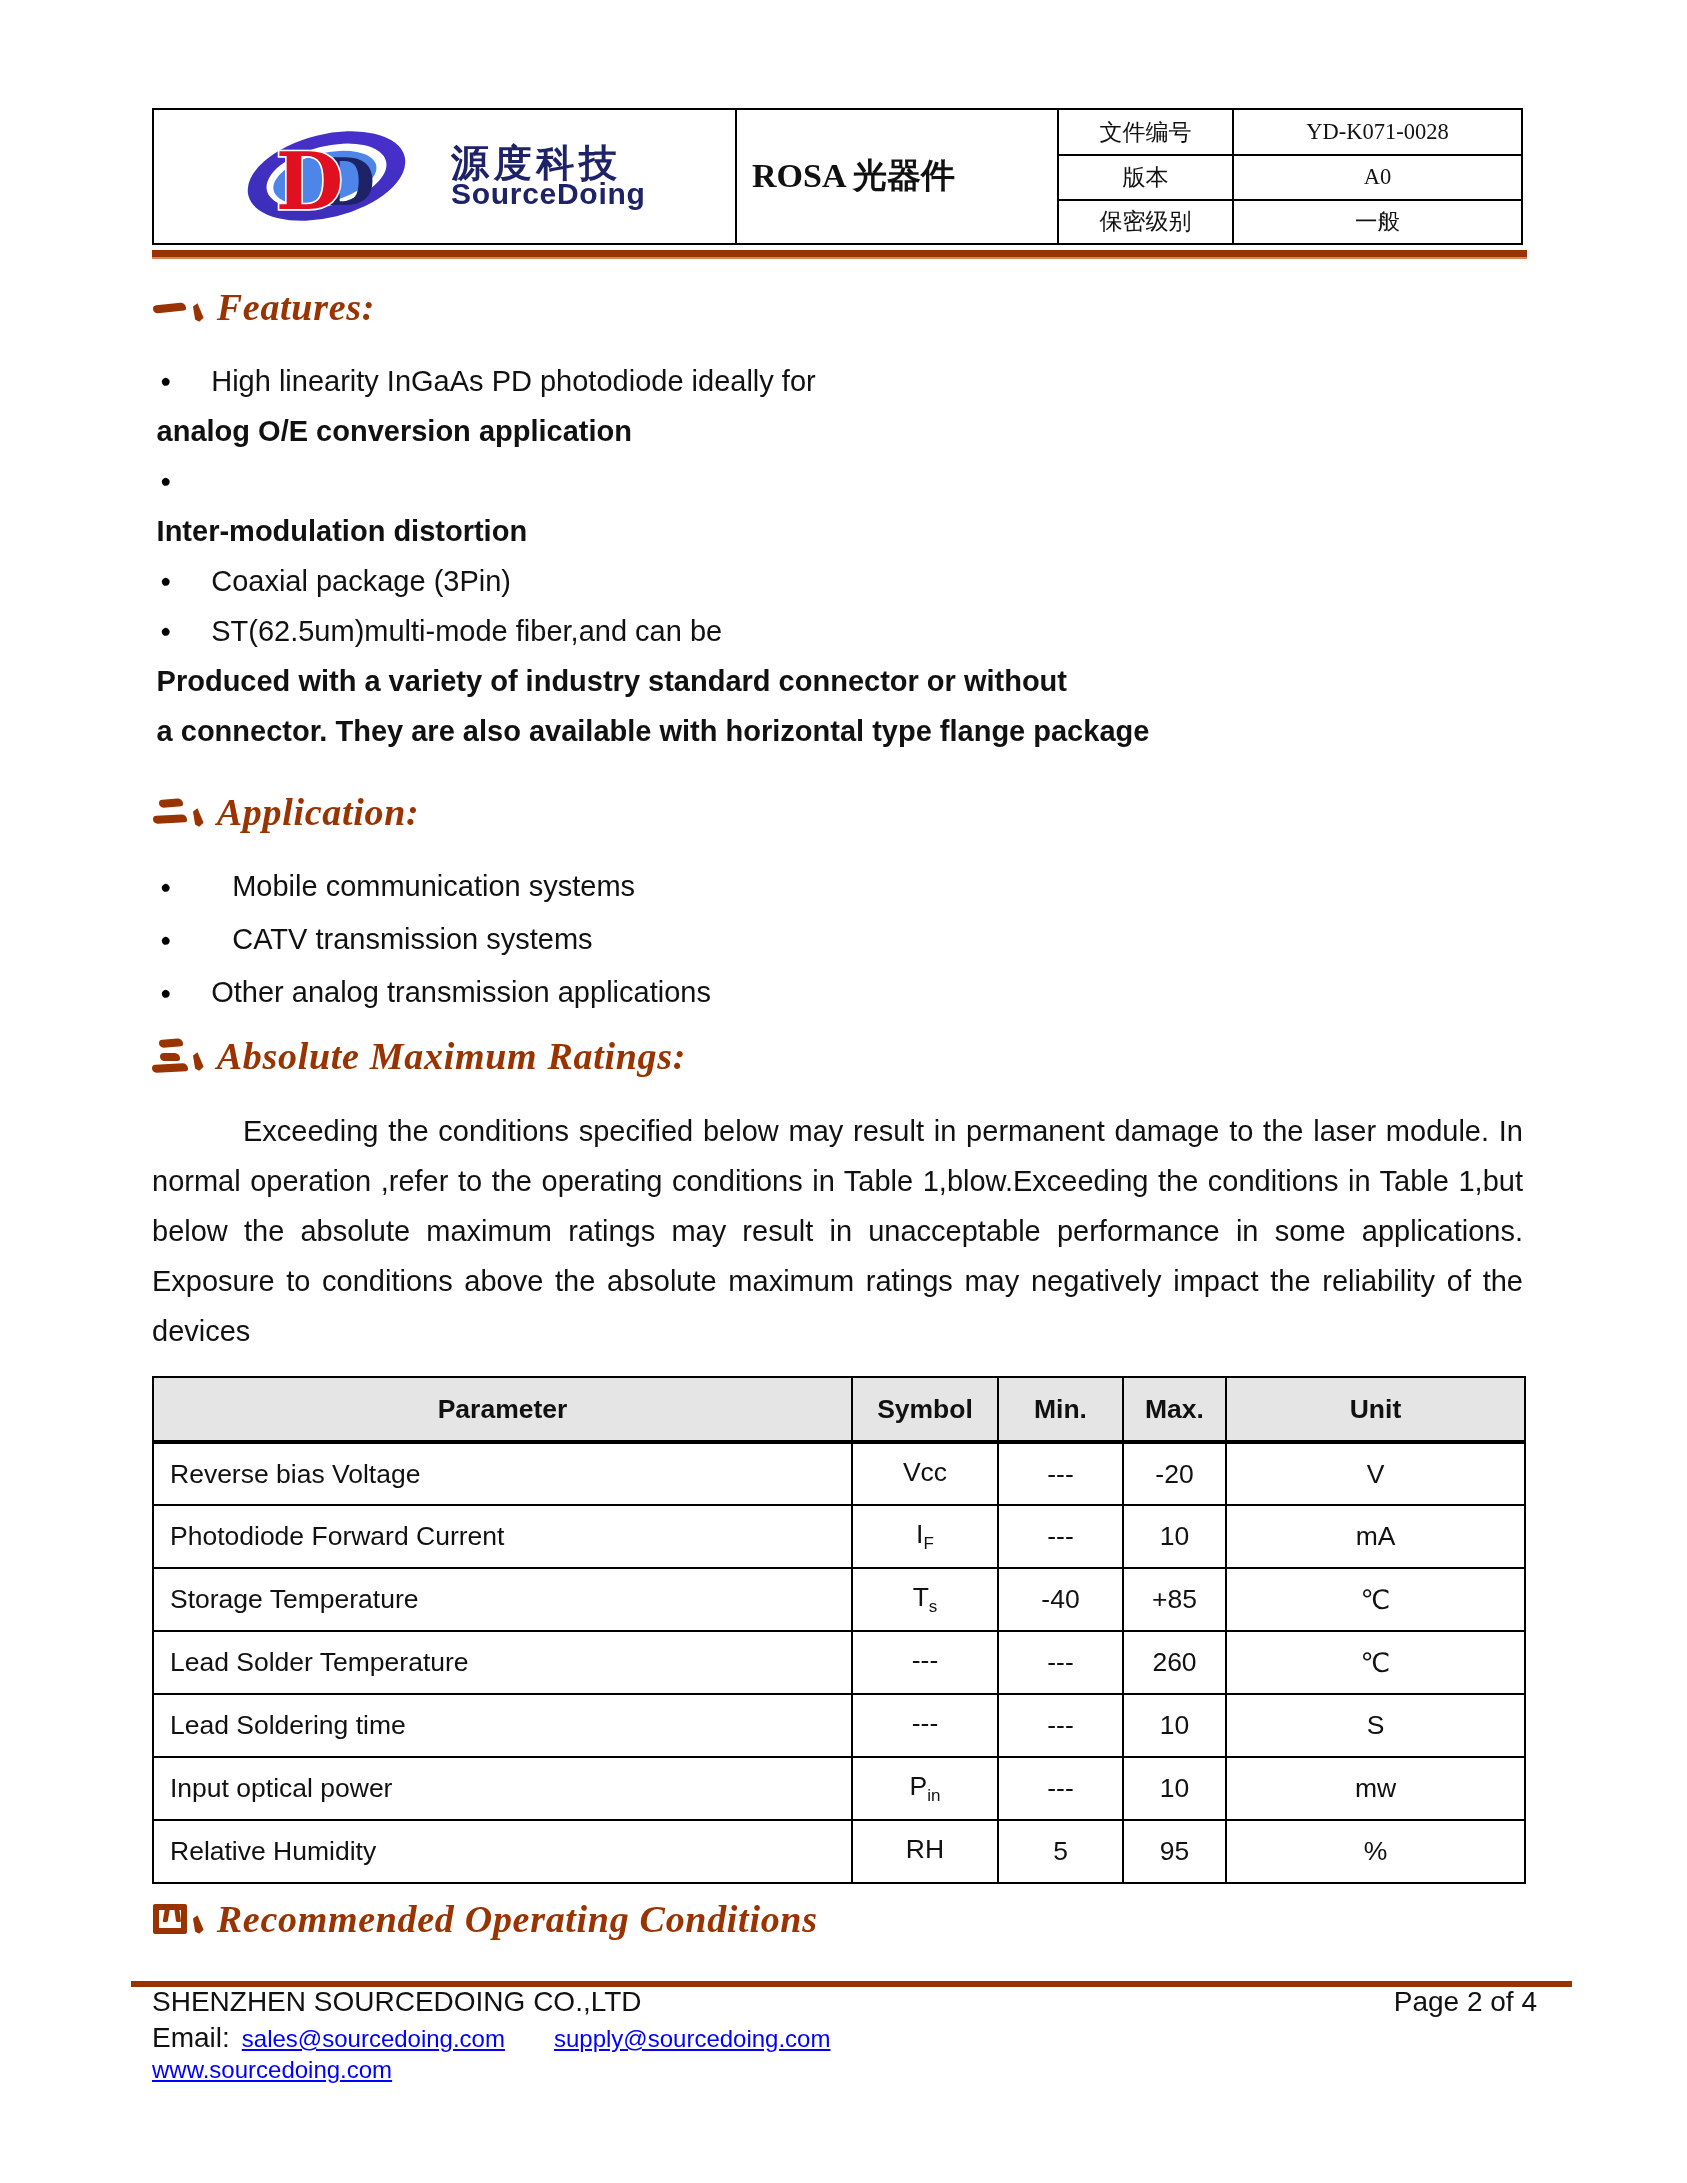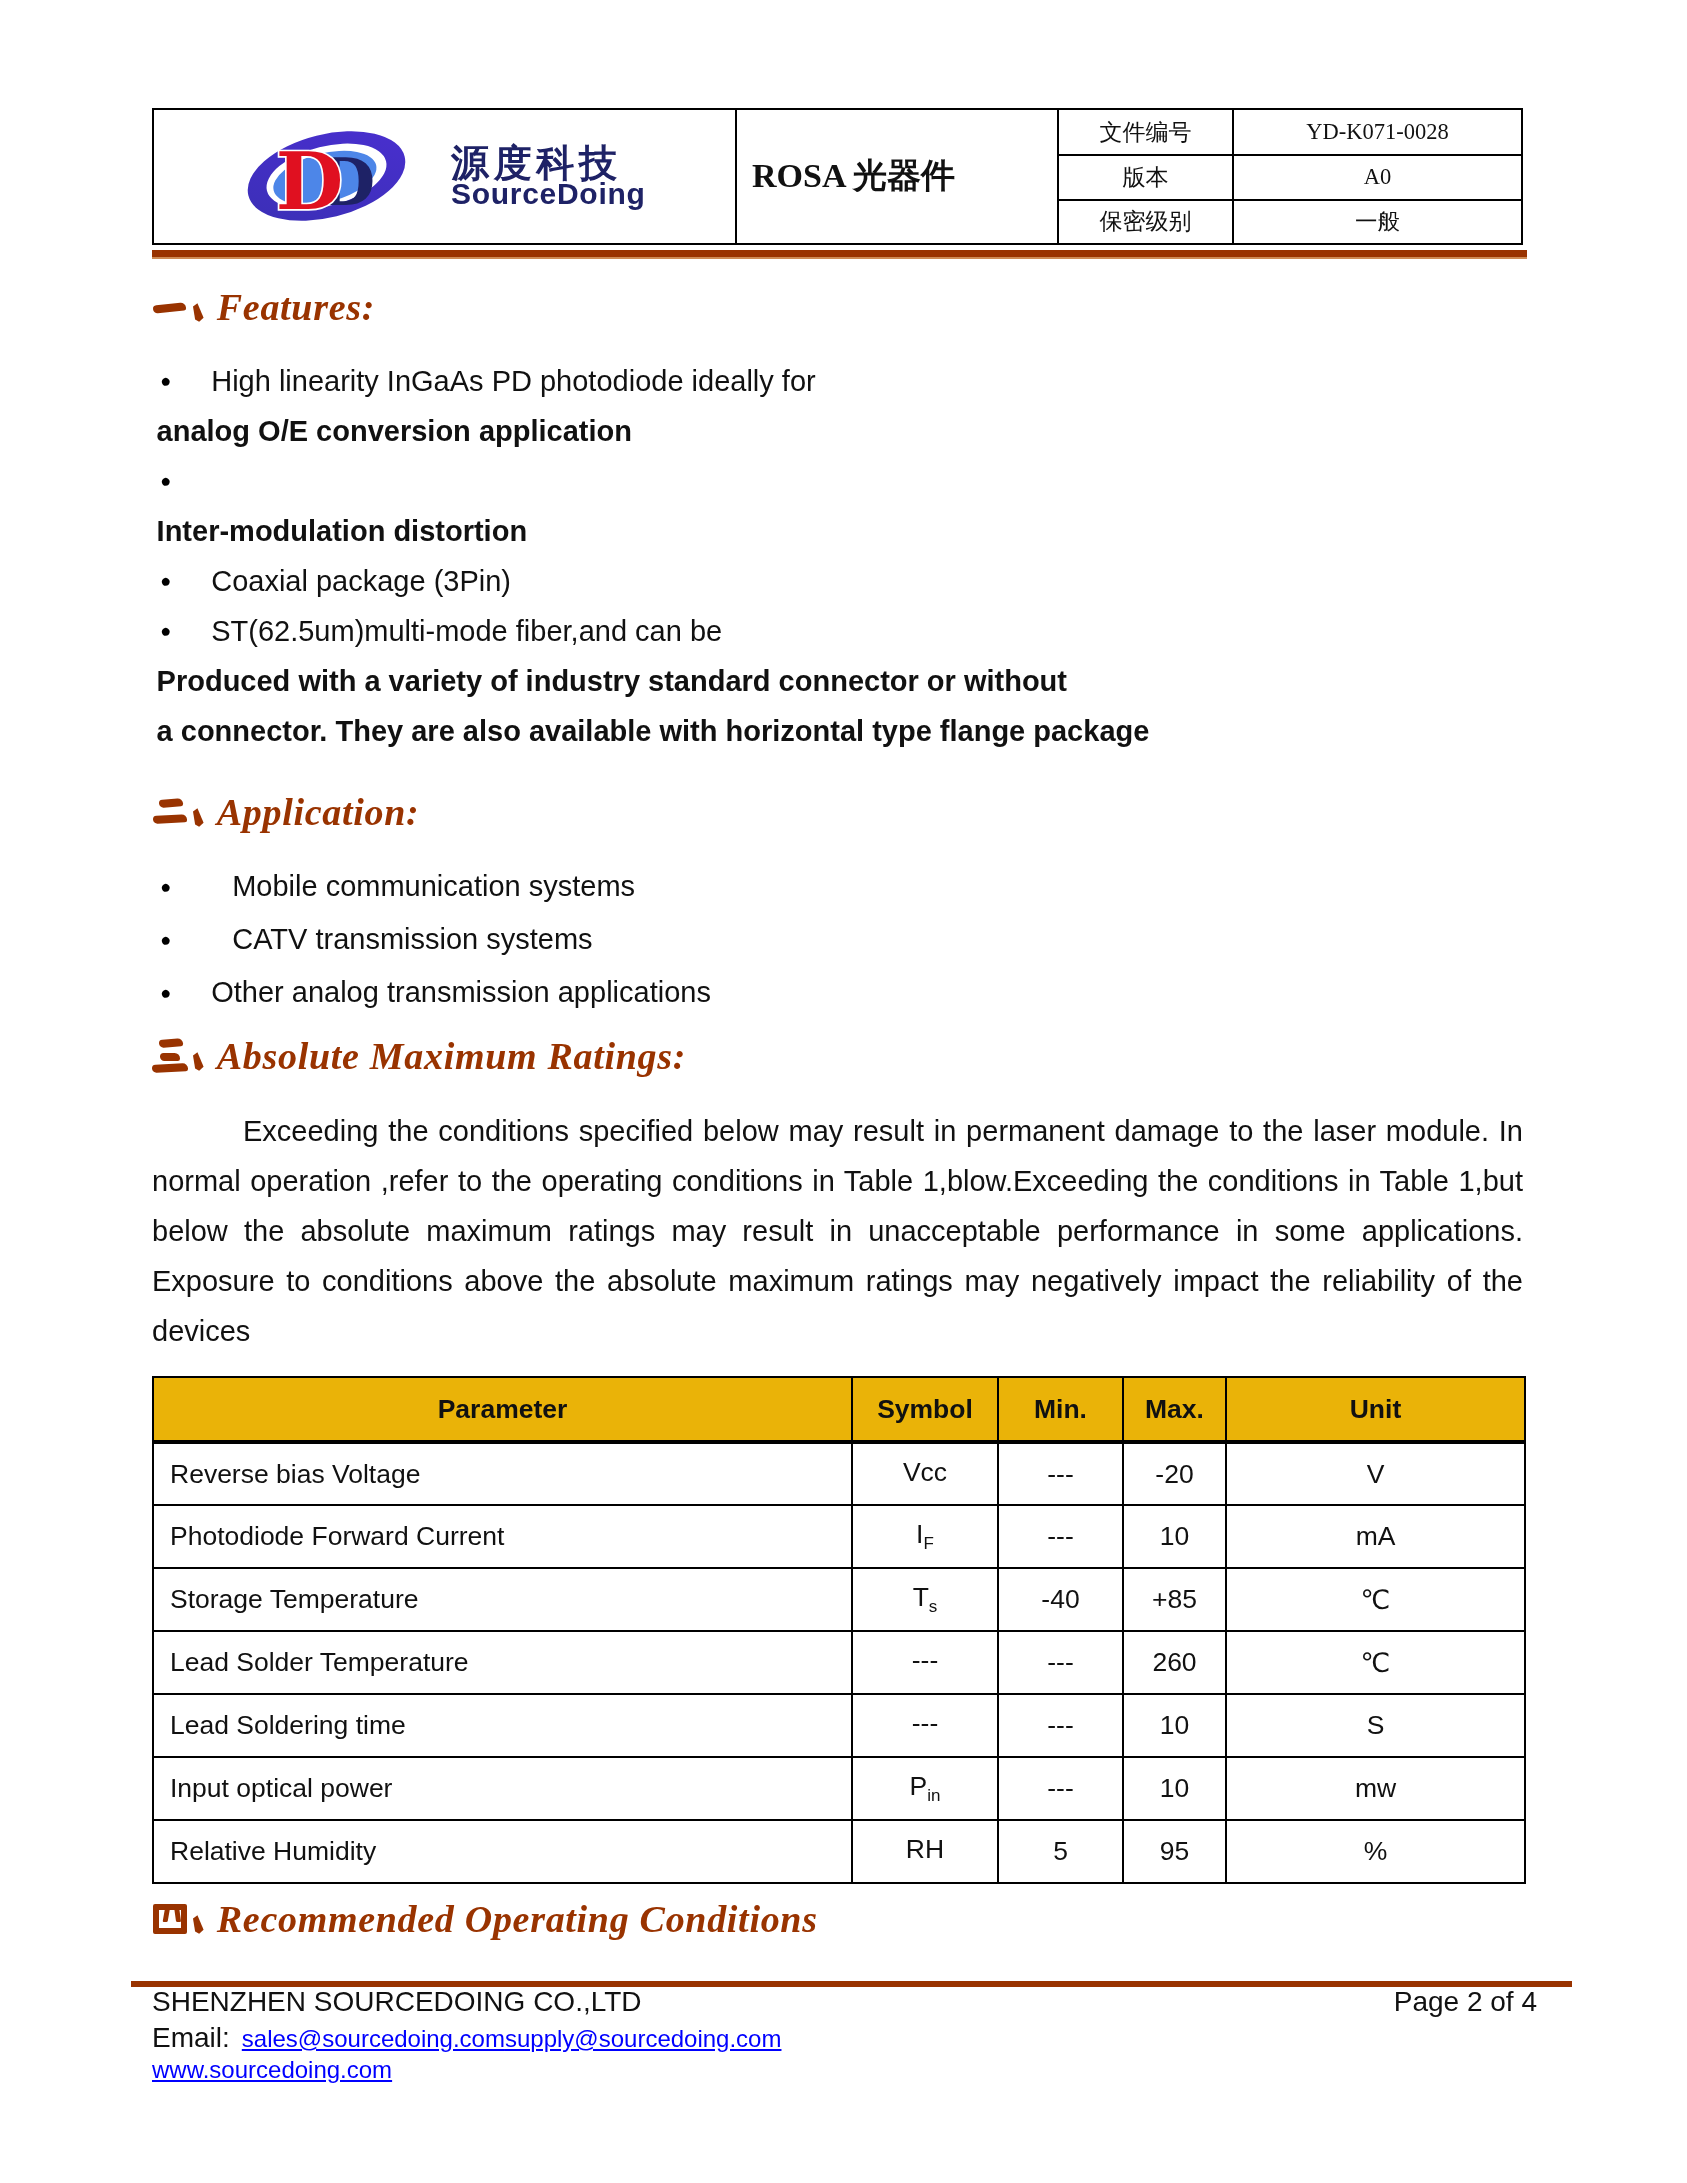--- a/index.html
+++ b/index.html
@@ -90,31 +90,31 @@
   .cont{margin-left:4.6px;font-weight:bold;}
 
   .para{
     position:absolute;left:152px;top:1106px;width:1371px;
     font-size:29px;line-height:50px;text-align:justify;text-indent:91px;
   }
 
   
   .ratings{position:absolute;left:152px;top:1376px;border-collapse:collapse;table-layout:fixed;width:1373px;}
   .ratings th,.ratings td{border:2px solid #000;font-size:26.5px;text-align:center;vertical-align:middle;padding:0;}
-  .ratings th{background:#eab308;height:65px;font-weight:bold;border-bottom:4px solid #000;}
+  .ratings th{background:#e5e5e5;height:65px;font-weight:bold;border-bottom:4px solid #000;}
   .ratings td{height:63px;font-weight:normal;}
   .ratings td.c-param{text-align:left;padding-left:16px;}
   .sub{font-size:17px;vertical-align:-6px;}
 
   
   .foot-rule{position:absolute;left:131px;top:1981px;width:1441px;height:6px;background:var(--accent);}
   .foot-line1{position:absolute;left:152px;top:1986px;width:1385px;display:flex;justify-content:space-between;align-items:baseline;font-size:28px;}
   .email-line{position:absolute;left:152px;top:2022px;font-size:28px;display:flex;align-items:baseline;}
   .lnk{color:var(--link);text-decoration:underline;font-size:24px;cursor:pointer;}
-  .email-line .l1{margin-left:12px;}
+  .email-line .l1{margin-left:12px;margin-right:49px;}
   .www-line{position:absolute;left:152px;top:2056px;}
 </style>
 </head>
 <body>
 
 <div class="page">
 
   <div class="doc-header">
     <div class="logo-cell">
       <svg width="165" height="106" viewBox="0 0 250 160">

